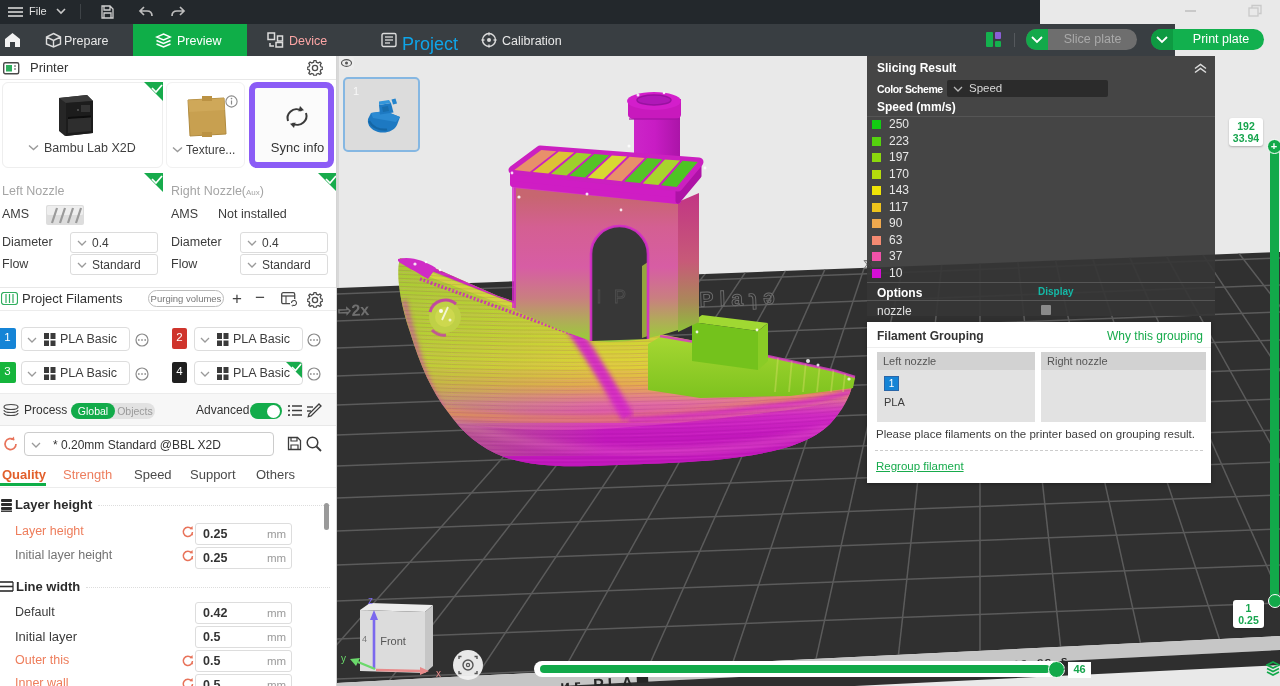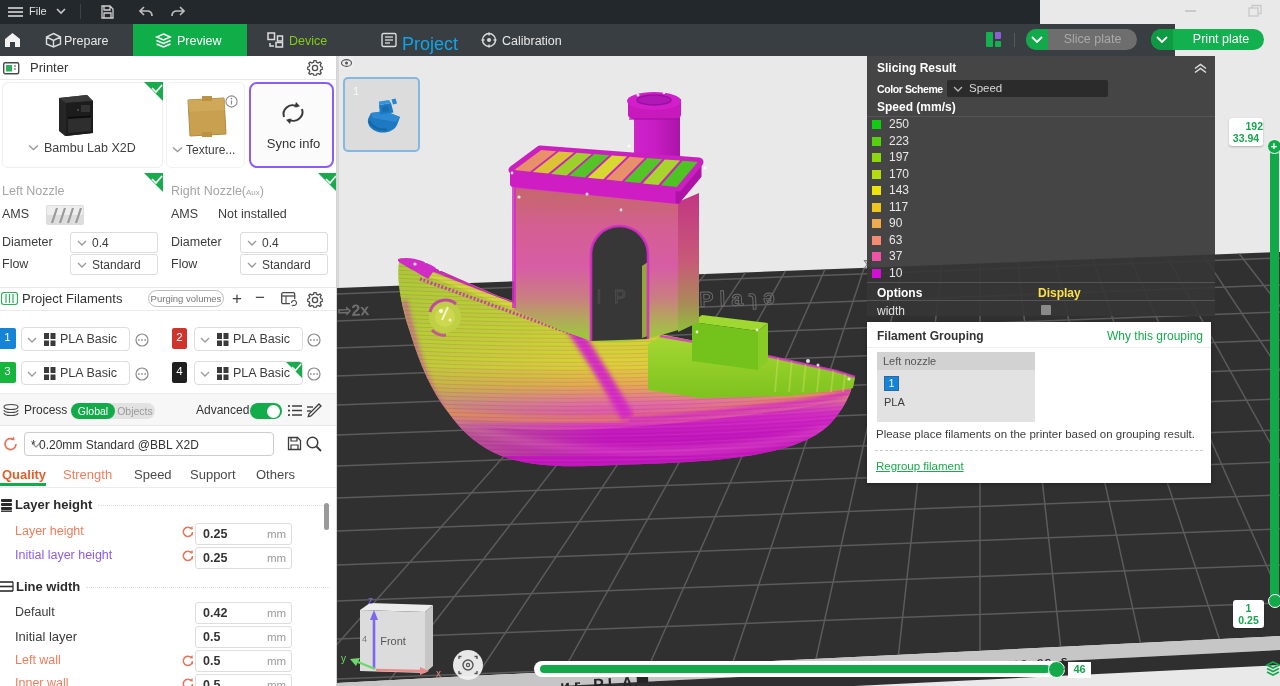--- a/index.html
+++ b/index.html
@@ -351,21 +351,21 @@
       </svg>
   <div class="tx" style="left:177px;top:10px;font-size:12.5px;color:#fff">Preview</div>
   <svg class="abs" style="left:267px;top:8px" width="17" height="16">
         <g fill="none" stroke="#dcdcdc" stroke-width="1.5">
           <rect x="1" y="1" width="6.5" height="6.5"></rect>
           <rect x="10.5" y="4" width="5" height="5"></rect>
           <path d="M3,11 v3 h4"></path>
           <rect x="9" y="10.5" width="6.5" height="4.5"></rect>
         </g>
       </svg>
-  <div class="tx" style="left:289px;top:10px;font-size:12.5px;color:#84cc16">Device</div>
+  <div class="tx" style="left:289px;top:10px;font-size:12.5px;color:#fca5a5">Device</div>
   <svg class="abs" style="left:381px;top:8px" width="16" height="16">
         <rect x="1" y="1.5" width="14" height="13" rx="1.5" fill="none" stroke="#dcdcdc" stroke-width="1.4"></rect>
         <g stroke="#dcdcdc" stroke-width="1.3">
           <line x1="4" y1="5" x2="12" y2="5"></line>
           <line x1="4" y1="8" x2="12" y2="8"></line>
           <line x1="4" y1="11" x2="9" y2="11"></line>
         </g>
       </svg>
   <div class="tx" style="left:402px;top:10px;font-size:18px;color:#0ea5e9">Project</div>
   <svg class="abs" style="left:481px;top:8px" width="16" height="16">
@@ -447,21 +447,21 @@
     <svg class="abs" style="left:58px;top:12px" width="13" height="13">
           <circle cx="6.5" cy="6.5" r="5.6" fill="none" stroke="#8a8a8a" stroke-width="1.1"></circle>
           <line x1="6.5" y1="5.5" x2="6.5" y2="9.5" stroke="#8a8a8a" stroke-width="1.2"></line>
           <circle cx="6.5" cy="3.6" r="0.8" fill="#8a8a8a"></circle>
         </svg>
     <svg class="abs" style="left:5px;top:63px" width="11" height="7">
           <path d="M1,1.5 L5.5,5.5 L10,1.5" fill="none" stroke="#9a9a9a" stroke-width="1.4"></path>
         </svg>
     <div class="tx" style="left:19px;top:60px;font-size:12px;color:#3f3f3f">Texture...</div>
   </div>
-  <div class="abs" style="left:249px;top:26px;width:85px;height:86px;background:#fbfbfb;border:2px solid #8b5cf6;border-radius:8px">
+  <div class="abs" style="left:249px;top:26px;width:85px;height:86px;background:#fbfbfb;border:6px solid #8b5cf6;border-radius:8px">
     <svg class="abs" style="left:28px;top:16px" width="28" height="26" viewBox="0 0 28 26">
           <g fill="none" stroke="#3a3a3a" stroke-width="2">
             <path d="M5,17 a9,9 0 0 1 2.6-9.5 a9,9 0 0 1 11,-0.8"></path>
             <path d="M23,9 a9,9 0 0 1 -2.6,9.5 a9,9 0 0 1 -11,0.8"></path>
           </g>
           <path d="M17,2 l4,4.2 l-5.6,1.4 z" fill="#3a3a3a"></path>
           <path d="M11,24 l-4,-4.2 l5.6,-1.4 z" fill="#3a3a3a"></path>
         </svg>
     <div class="tx" style="left:0;top:52px;width:85px;text-align:center;font-size:13px;color:#333">Sync info</div>
   </div>
@@ -692,21 +692,21 @@
   </div>
 
   <svg class="abs" style="left:3px;top:380px" width="15" height="16">
         <path d="M13,8 a5.5,5.5 0 1 1 -2,-4.2" fill="none" stroke="#e8735a" stroke-width="1.7"></path>
         <path d="M11,0.5 l0.4,3.8 l-3.8,-0.6 z" fill="#e8735a"></path>
       </svg>
   <div class="abs" style="left:24px;top:376px;width:250px;height:24px;border:1px solid #ccc;border-radius:4px">
     <svg class="abs" style="left:6px;top:9px" width="10" height="7">
           <path d="M1,1 L5,5 L9,1" fill="none" stroke="#9a9a9a" stroke-width="1.3"></path>
         </svg>
-    <div class="tx" style="left:6px;top:5px;font-size:12px;color:#333">* 0.20mm Standard @BBL X2D</div>
+    <div class="tx" style="left:28px;top:5px;font-size:12px;color:#333">* 0.20mm Standard @BBL X2D</div>
   </div>
   <svg class="abs" style="left:287px;top:380px" width="15" height="15">
         <path d="M1.5,1.5 h9 l3,3 v9 h-12 z" fill="none" stroke="#3c3c3c" stroke-width="1.3"></path>
         <path d="M4,1.5 v3.5 h6 v-3.5" fill="none" stroke="#3c3c3c" stroke-width="1.2"></path>
         <path d="M4,13.5 v-4.5 h7 v4.5" fill="none" stroke="#3c3c3c" stroke-width="1.2"></path>
       </svg>
   <svg class="abs" style="left:306px;top:380px" width="16" height="16">
         <circle cx="6.5" cy="6.5" r="5.3" fill="none" stroke="#3c3c3c" stroke-width="1.5"></circle>
         <line x1="10.5" y1="10.5" x2="15" y2="15" stroke="#3c3c3c" stroke-width="1.8"></line>
       </svg>
@@ -732,21 +732,21 @@
   <div class="tx" style="left:15px;top:468px;font-size:12.5px;color:#ee7d5b">Layer height</div>
   <svg class="abs" style="left:181px;top:469px" width="13" height="13">
         <path d="M10.5,4 a4.6,4.6 0 1 0 1,3" fill="none" stroke="#e8735a" stroke-width="1.5"></path>
         <path d="M11.5,1 l0.3,3.5 l-3.4,-0.6 z" fill="#e8735a"></path>
         <circle cx="11" cy="9.5" r="1" fill="#e8735a"></circle>
       </svg>
   <div class="abs" style="left:195px;top:467px;width:97px;height:22px;border:1px solid #ddd;border-radius:3px">
         <div class="tx" style="left:7px;top:3px;font-size:12.5px;font-weight:700;color:#333">0.25</div>
         <div class="tx" style="left:71px;top:4px;font-size:11.5px;color:#9a9a9a">mm</div>
       </div>
-  <div class="tx" style="left:15px;top:492px;font-size:12.5px;color:#8b5cf6">Initial layer height</div>
+  <div class="tx" style="left:15px;top:492px;font-size:12.5px;color:#737373">Initial layer height</div>
   <svg class="abs" style="left:181px;top:493px" width="13" height="13">
         <path d="M10.5,4 a4.6,4.6 0 1 0 1,3" fill="none" stroke="#e8735a" stroke-width="1.5"></path>
         <path d="M11.5,1 l0.3,3.5 l-3.4,-0.6 z" fill="#e8735a"></path>
         <circle cx="11" cy="9.5" r="1" fill="#e8735a"></circle>
       </svg>
   <div class="abs" style="left:195px;top:491px;width:97px;height:22px;border:1px solid #ddd;border-radius:3px">
         <div class="tx" style="left:7px;top:3px;font-size:12.5px;font-weight:700;color:#333">0.25</div>
         <div class="tx" style="left:71px;top:4px;font-size:11.5px;color:#9a9a9a">mm</div>
       </div>
   <svg class="abs" style="left:0px;top:524px" width="14" height="13">
@@ -762,21 +762,21 @@
   <div class="tx" style="left:15px;top:549px;font-size:12.5px;color:#3c3c3c">Default</div>
   <div class="abs" style="left:195px;top:546px;width:97px;height:22px;border:1px solid #ddd;border-radius:3px">
         <div class="tx" style="left:7px;top:3px;font-size:12.5px;font-weight:700;color:#333">0.42</div>
         <div class="tx" style="left:71px;top:4px;font-size:11.5px;color:#9a9a9a">mm</div>
       </div>
   <div class="tx" style="left:15px;top:573px;font-size:13px;color:#3c3c3c">Initial layer</div>
   <div class="abs" style="left:195px;top:570px;width:97px;height:22px;border:1px solid #ddd;border-radius:3px">
         <div class="tx" style="left:7px;top:3px;font-size:12.5px;font-weight:700;color:#333">0.5</div>
         <div class="tx" style="left:71px;top:4px;font-size:11.5px;color:#9a9a9a">mm</div>
       </div>
-  <div class="tx" style="left:15px;top:597px;font-size:12.5px;color:#ee7d5b">Left wall</div>
+  <div class="tx" style="left:15px;top:597px;font-size:12.5px;color:#ee7d5b">Outer this</div>
   <svg class="abs" style="left:181px;top:598px" width="13" height="13">
         <path d="M10.5,4 a4.6,4.6 0 1 0 1,3" fill="none" stroke="#e8735a" stroke-width="1.5"></path>
         <path d="M11.5,1 l0.3,3.5 l-3.4,-0.6 z" fill="#e8735a"></path>
         <circle cx="11" cy="9.5" r="1" fill="#e8735a"></circle>
       </svg>
   <div class="abs" style="left:195px;top:594px;width:97px;height:22px;border:1px solid #ddd;border-radius:3px">
         <div class="tx" style="left:7px;top:3px;font-size:12.5px;font-weight:700;color:#333">0.5</div>
         <div class="tx" style="left:71px;top:4px;font-size:11.5px;color:#9a9a9a">mm</div>
       </div>
   <div class="tx" style="left:15px;top:620px;font-size:12.5px;color:#ee7d5b">Inner wall</div>
@@ -826,38 +826,42 @@
         <div class="tx" style="left:17px;top:98px">90</div>
     <div style="position:absolute;left:0;top:117.5px;width:9px;height:9px;background:#f48a72"></div>
         <div class="tx" style="left:17px;top:114.5px">63</div>
     <div style="position:absolute;left:0;top:134px;width:9px;height:9px;background:#f052a8"></div>
         <div class="tx" style="left:17px;top:131px">37</div>
     <div style="position:absolute;left:0;top:150.5px;width:9px;height:9px;background:#d50ed5"></div>
         <div class="tx" style="left:17px;top:147.5px">10</div>
   </div>
   <div class="abs" style="left:0;top:226px;width:348px;height:1px;background:#555"></div>
   <div class="tx" style="left:10px;top:230px;font-size:12px;font-weight:700;color:#fff">Options</div>
-  <div class="tx" style="left:171px;top:230px;font-size:12px;font-weight:700;color:#fde047">Display</div>
+  <div class="tx" style="left:171px;top:230px;font-size:10px;font-weight:700;color:#14b8a6">Display</div>
   <div class="abs" style="left:0;top:244px;width:348px;height:1px;background:#555"></div>
-  <div class="tx" style="left:10px;top:248px;font-size:12px;color:#e0e0e0">width</div>
+  <div class="tx" style="left:10px;top:248px;font-size:12px;color:#e0e0e0">nozzle</div>
   <div class="abs" style="left:174px;top:249px;width:10px;height:10px;background:#8a8a8a;border-radius:1px"></div>
 </div>
 
 <div id="grouppanel" class="abs" style="left:867px;top:322px;width:344px;height:161px;background:#fff;box-shadow:0 1px 4px rgba(0,0,0,.35)">
   <div class="tx" style="left:10px;top:7px;font-size:12px;font-weight:700;color:#333">Filament Grouping</div>
   <div class="tx" style="left:240px;top:7px;font-size:12px;color:#17ab4c">Why this grouping</div>
   <div class="abs" style="left:0;top:25px;width:344px;height:1px;background:#eee"></div>
   <div class="abs" style="left:10px;top:30px;width:158px;height:70px;background:#e2e2e2">
     <div class="abs" style="left:0;top:0;width:158px;height:18px;background:#d2d2d2"></div>
     <div class="tx" style="left:6px;top:3px;font-size:11px;color:#555">Left nozzle</div>
     <div class="abs" style="left:7px;top:24px;width:15px;height:15px;background:#1584d6;border:1px solid #2a66a8">
           <div class="tx" style="left:0;top:1px;width:13px;text-align:center;font-size:10px;color:#fff">1</div>
         </div>
     <div class="tx" style="left:7px;top:44px;font-size:11px;color:#3c3c3c">PLA</div>
   </div>
+  <div class="abs" style="left:174px;top:30px;width:165px;height:70px;background:#e2e2e2">
+    <div class="abs" style="left:0;top:0;width:165px;height:18px;background:#d2d2d2"></div>
+    <div class="tx" style="left:6px;top:3px;font-size:11px;color:#555">Right nozzle</div>
+  </div>
   <div class="tx" style="left:9px;top:106px;font-size:11.5px;color:#3c3c3c">Please place filaments on the printer based on grouping result.</div>
   <div class="abs" style="left:8px;top:128px;width:328px;border-top:1px dashed #ccc"></div>
   <div class="tx" style="left:9px;top:138px;font-size:11.5px;color:#17ab4c;text-decoration:underline">Regroup filament</div>
 </div>
 
 <div id="widgets">
 
   <div class="abs" style="left:339px;top:57px;width:15px;height:12px;background:#ededed;border-radius:2px">
     <svg class="abs" style="left:2px;top:2px" width="11" height="8">
           <ellipse cx="5.5" cy="4" rx="5" ry="3.4" fill="none" stroke="#555" stroke-width="1.1"></ellipse>
@@ -877,21 +881,21 @@
 <path d="M17,12 L23,11 L24,16 L18,17 Z" fill="#15659f" opacity="0.6"></path>
 </svg>
   </div>
 
   <div class="abs" style="left:1270px;top:150px;width:9px;height:452px;background:#12a94a;border-radius:4px"></div>
   <div class="abs" style="left:1267px;top:139px;width:15px;height:15px;background:#12a94a;border-radius:50%;border:1.5px solid #fff">
     <div class="tx" style="left:2.8px;top:-0.5px;font-size:11px;color:#fff;font-weight:700">+</div>
   </div>
   <div class="abs" style="left:1268px;top:594px;width:14px;height:14px;background:#12a94a;border-radius:50%;border:1.5px solid #fff"></div>
   <div class="abs" style="left:1229px;top:118px;width:34px;height:28px;background:#fff;border-radius:3px;box-shadow:0 1px 2px rgba(0,0,0,.25)">
-    <div class="tx" style="left:0;top:2px;width:34px;text-align:right;font-size:10.5px;font-weight:700;color:#17a54e">192</div>
+    <div class="tx" style="left:0;top:2px;width:34px;text-align:center;font-size:10.5px;font-weight:700;color:#17a54e">192</div>
     <div class="tx" style="left:0;top:14px;width:34px;text-align:center;font-size:10.5px;font-weight:700;color:#17a54e">33.94</div>
   </div>
   <div class="abs" style="left:1233px;top:600px;width:31px;height:28px;background:#fff;border-radius:3px;box-shadow:0 1px 2px rgba(0,0,0,.25)">
     <div class="tx" style="left:0;top:2px;width:31px;text-align:center;font-size:10.5px;font-weight:700;color:#17a54e">1</div>
     <div class="tx" style="left:0;top:14px;width:31px;text-align:center;font-size:10.5px;font-weight:700;color:#17a54e">0.25</div>
   </div>
   <svg class="abs" style="left:1266px;top:661px" width="14" height="16">
         <g fill="none" stroke="#12a94a" stroke-width="1.6">
           <path d="M7,1 L13,4 L7,7 L1,4 z"></path>
           <path d="M1,7.5 L7,10.5 L13,7.5"></path>

